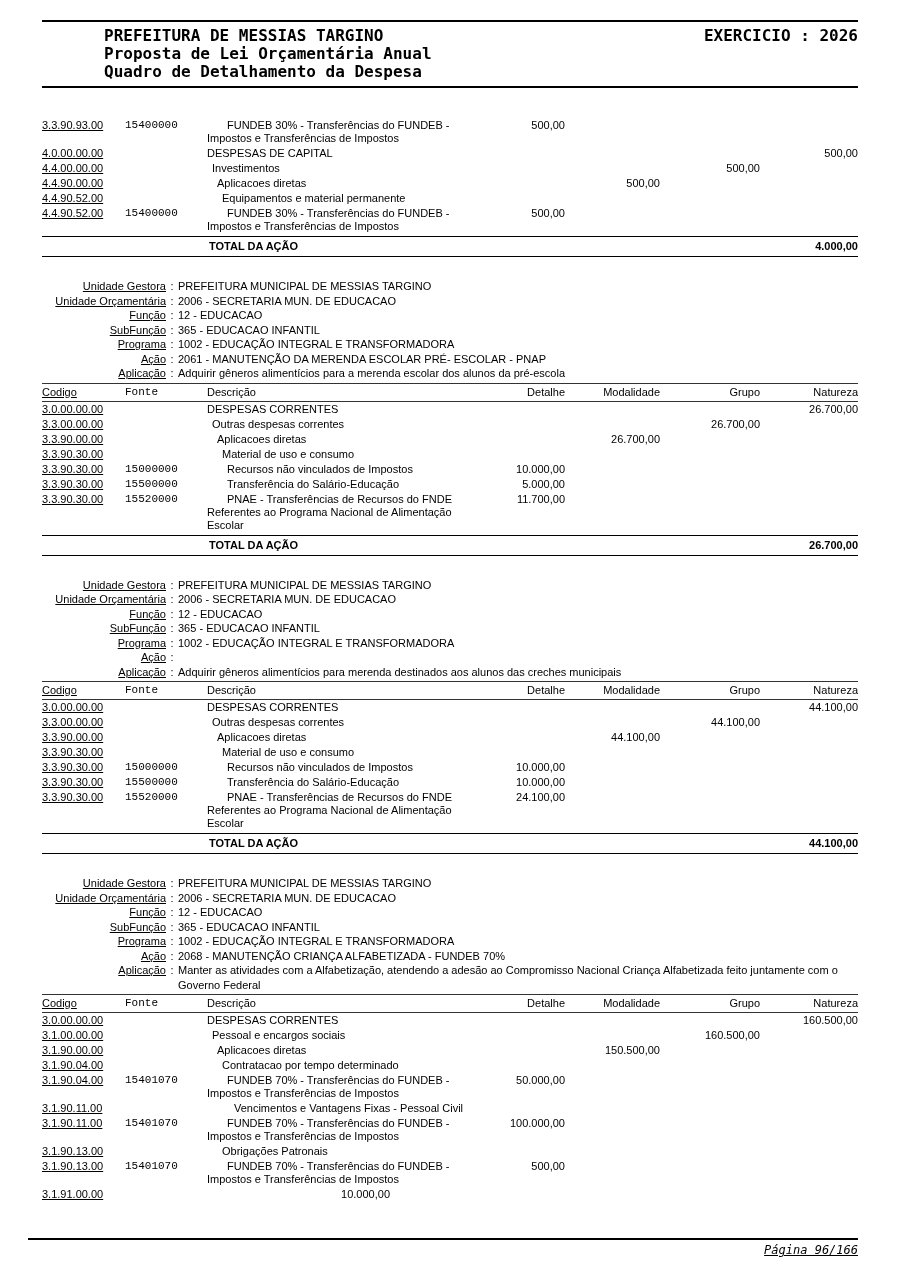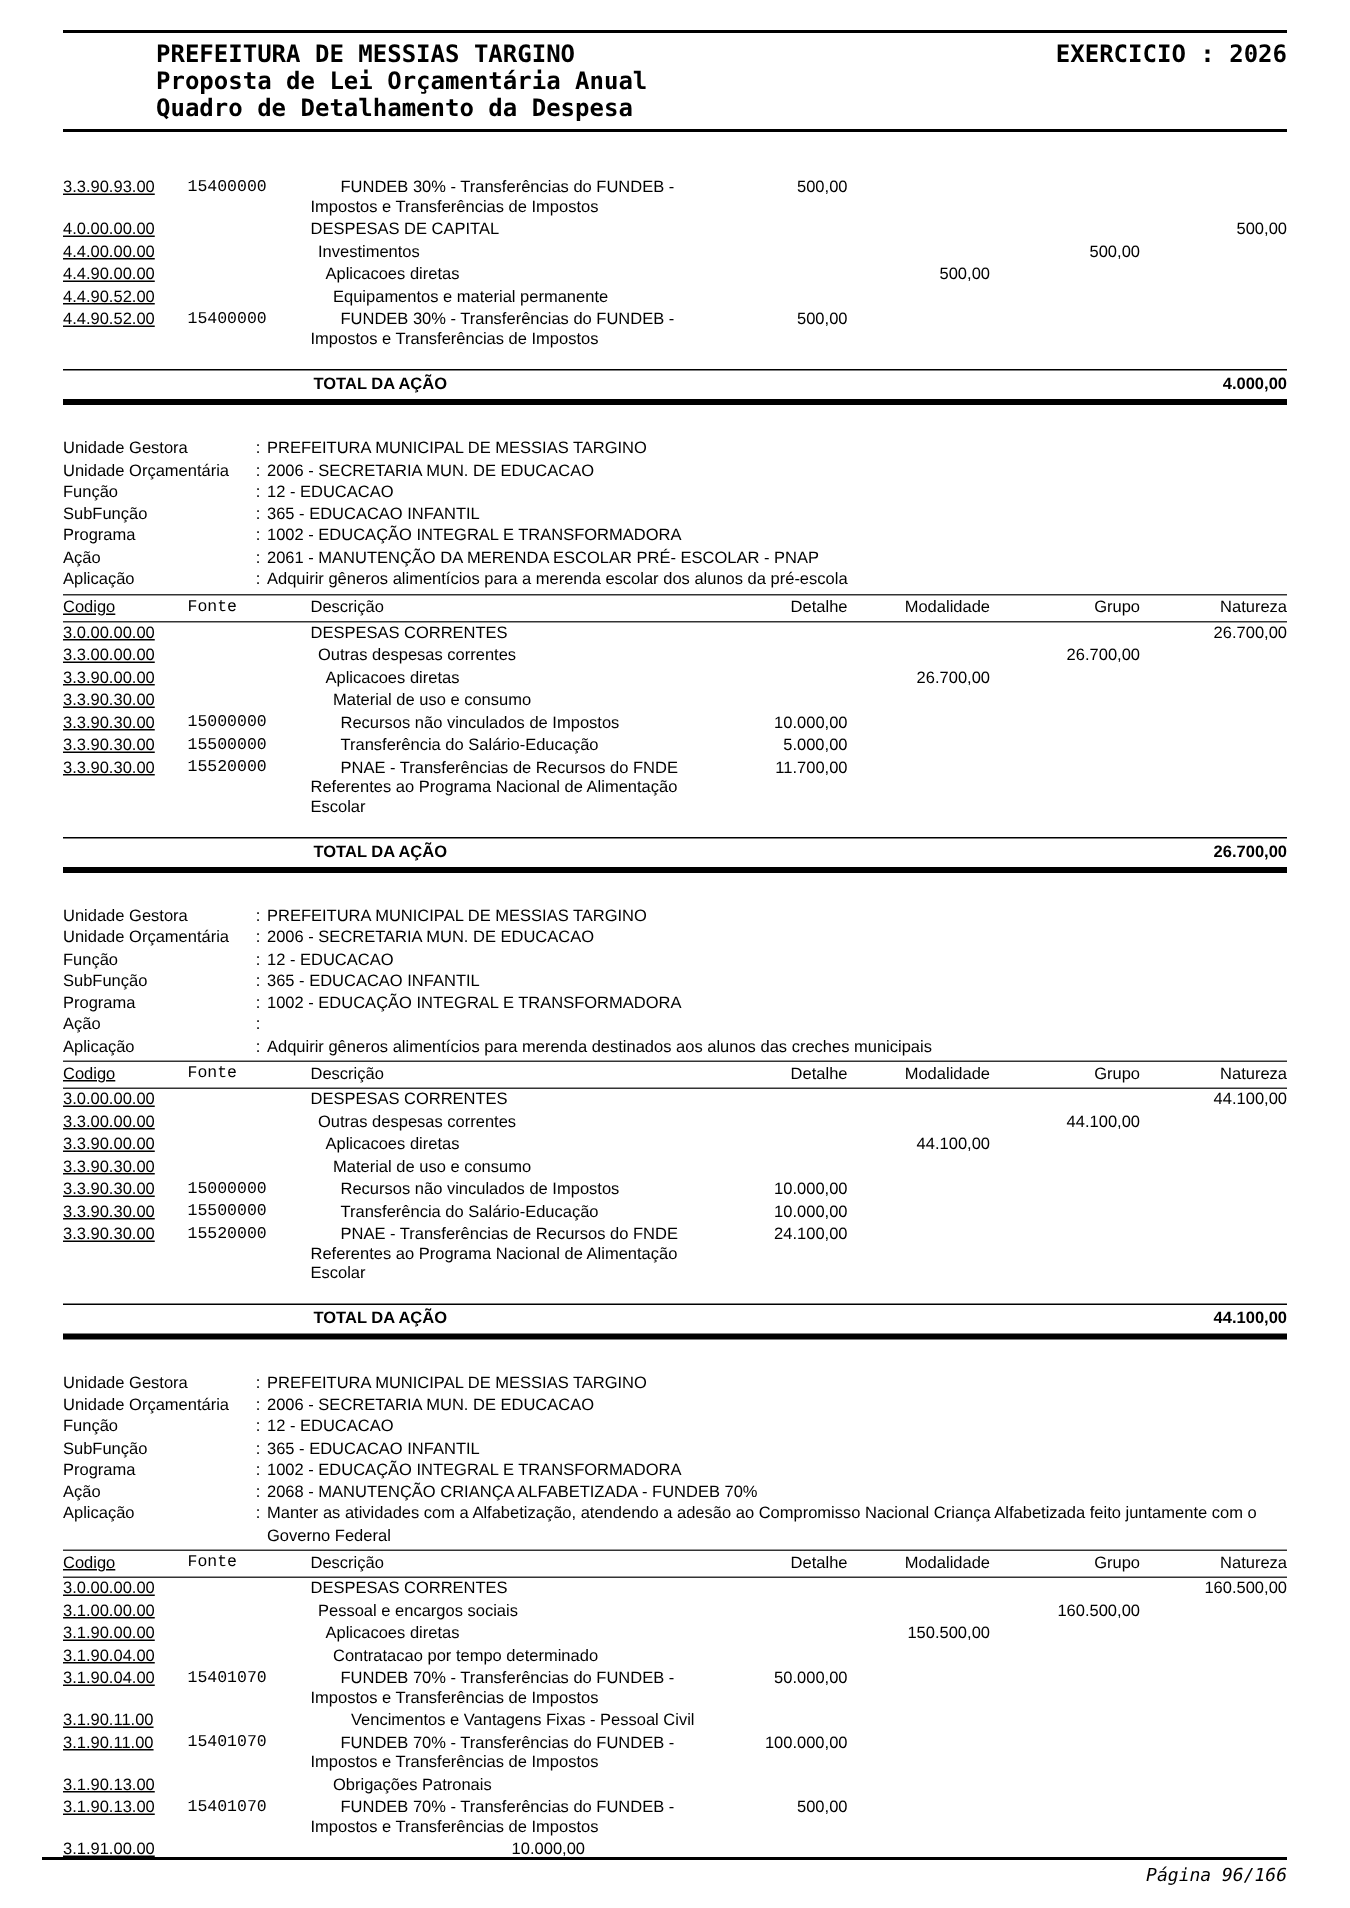--- a/index.html
+++ b/index.html
@@ -13,36 +13,36 @@
   .rule-heavy { border-top: 2px solid #000; }
   .doc-header {
     font-family: "DejaVu Sans Mono", "Liberation Mono", monospace;
     font-weight: bold; font-size: 16px; line-height: 18px;
     padding: 5px 0 5px 62px;
   }
   .header-line1 { display: flex; justify-content: space-between; }
   .first-section { margin-top: 30px; }
   .info-block { margin-top: 22px; font-size: 11px; line-height: 14.5px; }
   .info-row { display: flex; }
-  .info-label { width: 124px; flex: none; white-space: nowrap; }
+  .info-label { width: 124px; text-align: right; flex: none; white-space: nowrap; text-decoration: underline; }
   .info-colon { width: 12px; text-align: center; flex: none; }
   .info-value { flex: 1; min-width: 0; }
   .trow { display: flex; font-size: 11px; line-height: 13px; padding: 1px 0; }
   .thead { border-top: 1px solid #333; border-bottom: 1px solid #333; margin-top: 2px; padding: 2px 0; }
   .c-codigo { width: 83px; flex: none; text-decoration: underline; }
   .c-fonte  { width: 80px; flex: none; font-family: Liberation Mono, monospace; }
   .c-desc   { flex: 1; min-width: 0; }
   .c-desc .dline { padding-left: 2px; }
   .c-det { width: 90px;  flex: none; text-align: right; }
   .c-mod { width: 95px;  flex: none; text-align: right; }
   .c-grp { width: 100px; flex: none; text-align: right; }
   .c-nat { width: 98px;  flex: none; text-align: right; }
-  .total-row { border-top: 1px solid #000; border-bottom: 4px solid #000000; font-weight: bold; margin-top: 12px; padding: 3px 0; }
+  .total-row { border-top: 1px solid #000; border-bottom: 1px solid #000000; font-weight: bold; margin-top: 2px; padding: 3px 0; }
   .total-label { padding-left: 4px; }
-  .footer { position: absolute; left: 28px; right: 42px; top: 1238px; border-top: 2px solid #000; }
+  .footer { position: absolute; left: 28px; right: 42px; top: 1238px; border-top: 2px solid #000; text-decoration: underline; }
   .footer-text {
     display: block; text-align: right;
     font-family: "DejaVu Sans Mono", "Liberation Mono", monospace;
     font-style: italic; font-size: 12px; padding-top: 3px;
   }
 </style>
 </head>
 <body>
 
 <div class="page">

